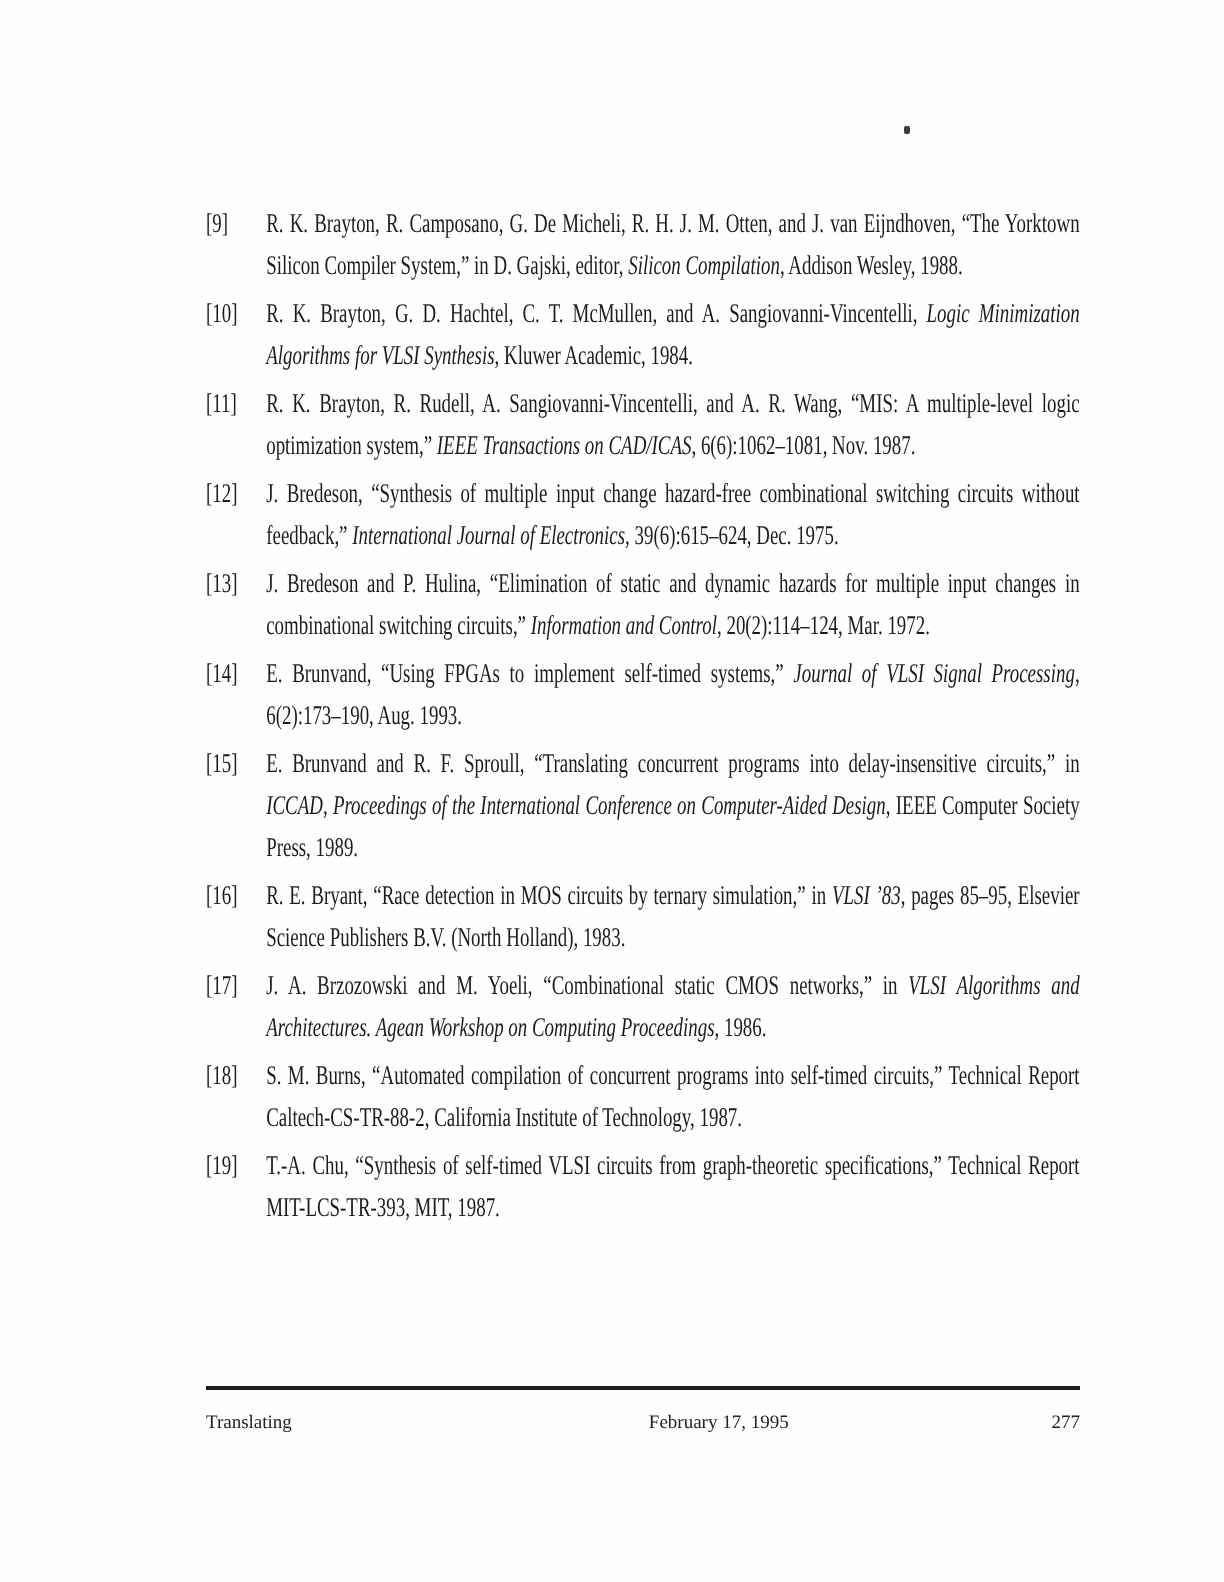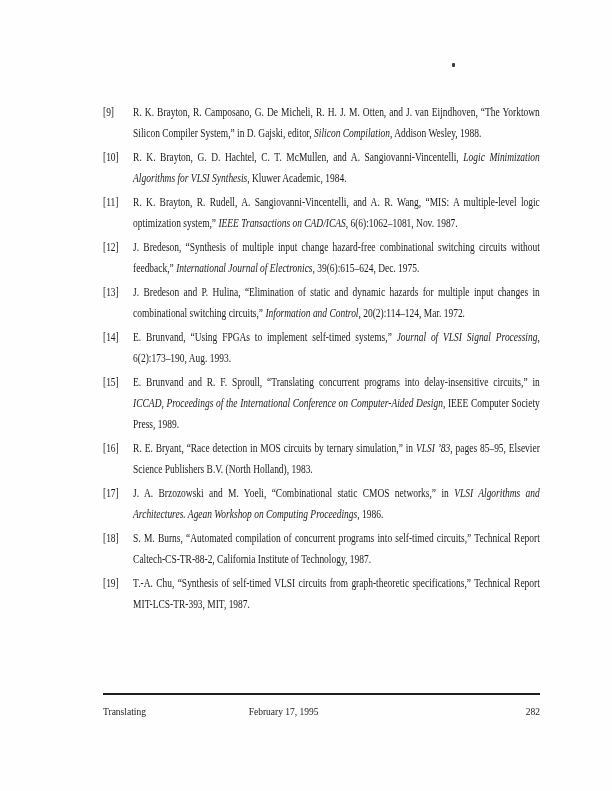--- a/index.html
+++ b/index.html
@@ -58,21 +58,21 @@
   .footer-row {
     position: absolute;
     left: 103px; top: 706px;
     width: 437px;
     font-size: 9.5px;
     line-height: 12px;
     display: flex;
     color: #222;
   }
   .footer-left  { flex: 1; text-align: left; }
-  .footer-center{ flex: 1; text-align: left; }
+  .footer-center{ flex: 1; text-align: right; }
   .footer-right { flex: 1; text-align: right; }
 </style>
 </head>
 <body>
 
 <div class="page">
 
   <div class="artifact"></div>
 
   <main class="content">
@@ -130,16 +130,16 @@
       <span class="ref-label">[19]</span>
       <span class="ref-body"><span>T.-A. Chu, “Synthesis of self-timed VLSI circuits from graph-theoretic specifications,” Technical Report MIT-LCS-TR-393, MIT, 1987.</span></span>
     </div>
   </main>
 
   <div class="footer-rule"></div>
 
   <div class="footer-row">
     <span class="footer-left">Translating</span>
     <span class="footer-center">February 17, 1995</span>
-    <span class="footer-right">282</span>
+    <span class="footer-right">277</span>
   </div>
 
 </div>
 
 </body></html>

